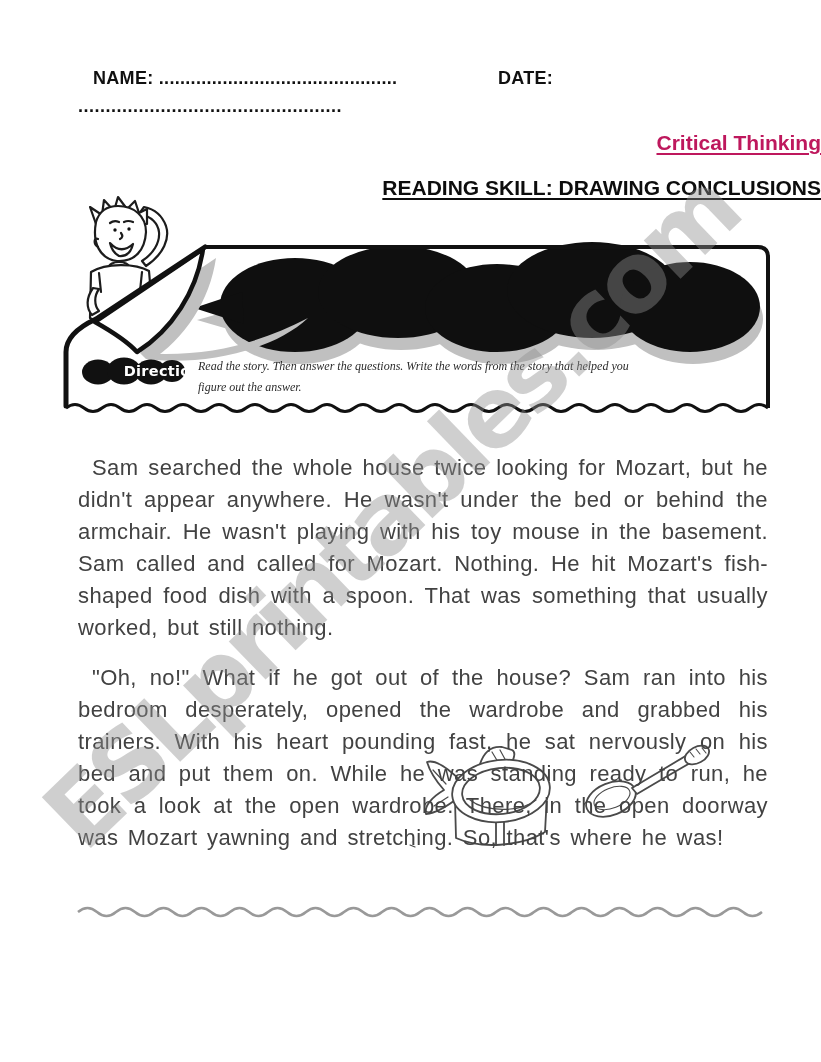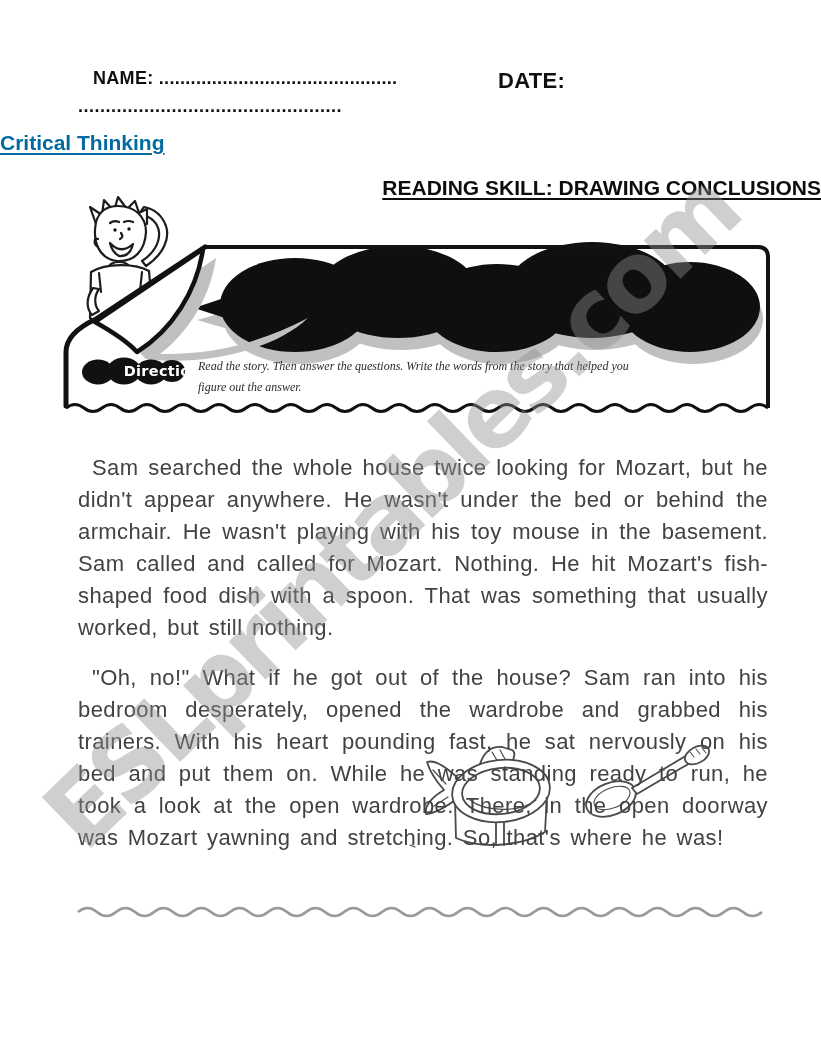--- a/index.html
+++ b/index.html
@@ -7,25 +7,25 @@
     position:relative;
     width:821px;height:1062px;
     background:#ffffff;
     overflow:hidden;
     font-family:"Liberation Sans",sans-serif;
     color:#141414;
   }
   .abs{position:absolute;}
   
   .name-label{left:93px;top:68px;font-size:18px;font-weight:bold;letter-spacing:.3px;color:#101010;}
-  .date-label{left:498px;top:68px;font-size:22px;font-weight:bold;letter-spacing:.3px;color:#101010;}
+  .date-label{left:498px;top:68px;font-size:18px;font-weight:bold;letter-spacing:.3px;color:#101010;}
   .dots-line2{left:78px;top:96px;font-size:18px;font-weight:bold;letter-spacing:.5px;color:#101010;}
   
-  .title{left:0;top:131px;width:821px;text-align:left;font-size:21px;font-weight:bold;
-         text-decoration:underline;text-underline-offset:3px;color:#0369a1;}
+  .title{left:0;top:131px;width:821px;text-align:right;font-size:21px;font-weight:bold;
+         text-decoration:underline;text-underline-offset:3px;color:#be185d;}
   .subtitle{left:0;top:176px;width:821px;text-align:right;font-size:21px;font-weight:bold;
          text-decoration:underline;text-underline-offset:3px;color:#0d0d0d;}
   
   .art{left:0;top:0;width:821px;height:1062px;}
   
   .bubble-text{
     left:257px;top:268px;width:494px;
     font-family:"DejaVu Sans",sans-serif;
     font-weight:bold;font-size:17.5px;line-height:22.5px;
     color:#ffffff;letter-spacing:.2px;

